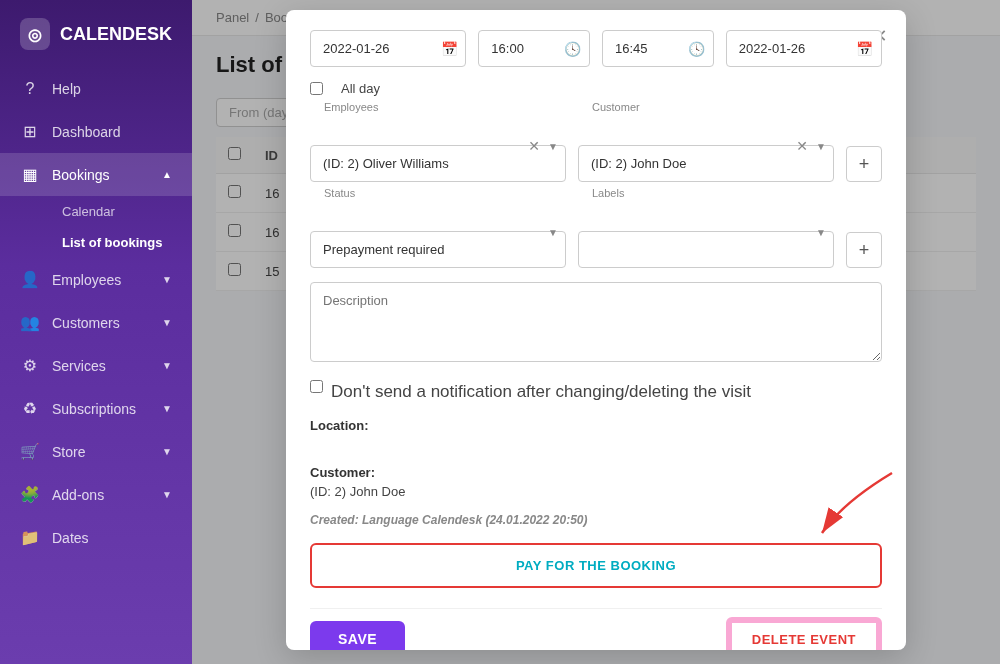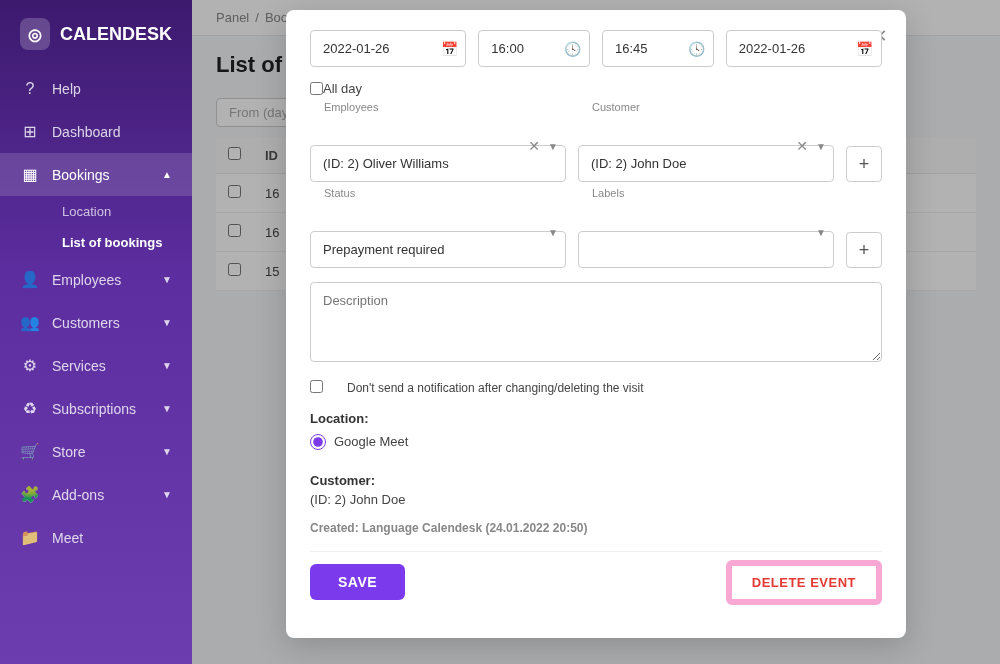--- a/index.html
+++ b/index.html
@@ -112,42 +112,42 @@
     }
     .drop-arrow {
       position: absolute; right: 8px; top: 50%; transform: translateY(-50%);
       color: #888; font-size: 10px; pointer-events: none;
     }
     .plus-btn {
       width: 36px; height: 36px; border: 1px solid #ccc; border-radius: 4px;
       background: white; cursor: pointer; font-size: 18px; color: #555;
       display: flex; align-items: center; justify-content: center; flex-shrink: 0;
     }
-    .allday-row { display: flex; align-items: center; gap: 0; margin-bottom: 14px; }
+    .allday-row { display: flex; align-items: center; gap: 18px; margin-bottom: 14px; }
     .allday-row label { font-size: 13px; color: #444; cursor: pointer; }
 
     .desc-field textarea {
       width: 100%; min-height: 80px; resize: vertical;
       border: 1px solid #ccc; border-radius: 4px; padding: 10px 12px;
       font-size: 13px; font-family: inherit; color: #aaa;
     }
 
     .notify-row { display: flex; align-items: flex-start; gap: 8px; margin-bottom: 14px; }
-    .notify-row label { font-size: 12px; color: #444; cursor: pointer; line-height: 1.4; margin-left: 16px; }
-
-    .location-section { margin-bottom: 23px; }
+    .notify-row label { font-size: 17px; color: #444; cursor: pointer; line-height: 1.4; }
+
+    .location-section { margin-bottom: 32px; }
     .location-section .section-label { font-size: 13px; font-weight: 600; color: #333; margin-bottom: 8px; }
     .radio-option { display: flex; align-items: center; gap: 8px; font-size: 13px; color: #444; }
     .radio-option input[type=radio] { accent-color: #7c3aed; width: 16px; height: 16px; }
 
     .customer-section { margin-bottom: 14px; }
     .customer-section .section-label { font-size: 13px; font-weight: 600; color: #333; margin-bottom: 4px; }
     .customer-section .customer-value { font-size: 13px; color: #444; }
 
-    .created-info { font-size: 12px; color: #888; margin-bottom: 16px; }
+    .created-info { font-size: 12px; color: #888; margin-bottom: 16px; font-style: italic; }
     .created-info span { font-weight: 600; }
 
     .pay-btn {
       width: 100%; padding: 13px; border: 2px solid #00bcd4; border-radius: 6px;
       background: white; color: #00acc1; font-size: 13px; font-weight: 700;
       letter-spacing: 0.5px; cursor: pointer; margin-bottom: 16px;
       text-transform: uppercase;
     }
 
     .modal-footer {
@@ -187,21 +187,21 @@
     <span class="icon">⊞</span>
     <span>Dashboard</span>
   </div>
   <div class="sidebar-item active">
     <span class="icon">▦</span>
     <span>Bookings</span>
     <span class="arrow">▲</span>
   </div>
   <div class="sidebar-sub">
     <div class="sidebar-sub-item">
-      <span>Location</span>
+      <span>Calendar</span>
     </div>
     <div class="sidebar-sub-item active">
       <span>List of bookings</span>
     </div>
   </div>
   <div class="sidebar-item">
     <span class="icon">👤</span>
     <span>Employees</span>
     <span class="arrow">▼</span>
   </div>
@@ -225,21 +225,21 @@
     <span>Store</span>
     <span class="arrow">▼</span>
   </div>
   <div class="sidebar-item">
     <span class="icon">🧩</span>
     <span>Add-ons</span>
     <span class="arrow">▼</span>
   </div>
   <div class="sidebar-item">
     <span class="icon">📁</span>
-    <span>Meet</span>
+    <span>Dates</span>
   </div>
 </div>
 
 <div class="main">
   <div class="topbar">
     <span>Panel</span>
     <span class="sep">/</span>
     <span>Bookings</span>
   </div>
   <div class="page-title">List of bookings</div>
@@ -357,35 +357,43 @@
       <textarea placeholder="Description" style=""></textarea>
     </div>
 
     <div class="notify-row">
       <input type="checkbox" id="notify" style="">
       <label for="notify">Don't send a notification after changing/deleting the visit</label>
     </div>
 
     <div class="location-section">
       <div class="section-label">Location:</div>
-      <div class="radio-option">
-        <input type="radio" name="location" id="googlemeet" checked="" style="">
-        <label for="googlemeet">Google Meet</label>
-      </div>
     </div>
 
     <div class="customer-section">
       <div class="section-label">Customer:</div>
       <div class="customer-value">(ID: 2) John Doe</div>
     </div>
 
     <div class="created-info">
       <span>Created:</span>
       <span>Language Calendesk (24.01.2022 20:50)</span>
     </div>
 
+    <div style="position:relative;">
+      <button class="pay-btn" style="border: 2px solid #e53935;">PAY FOR THE BOOKING</button>
+      
+      <svg class="red-arrow-overlay" width="200" height="80" style="position:absolute; right:-60px; top:-80px; pointer-events:none;">
+        <defs>
+          <marker id="arrowhead" markerWidth="10" markerHeight="7" refX="10" refY="3.5" orient="auto">
+            <polygon points="0 0, 10 3.5, 0 7" fill="#e53935"></polygon>
+          </marker>
+        </defs>
+        <path d="M 150,10 Q 100,40 80,70" stroke="#e53935" stroke-width="2.5" fill="none" marker-end="url(#arrowhead)"></path>
+      </svg>
+    </div>
 
     <div class="modal-footer">
       <button class="save-btn">SAVE</button>
       <button class="delete-btn">DELETE EVENT</button>
     </div>
   </div>
 </div>
 
 </body></html>

